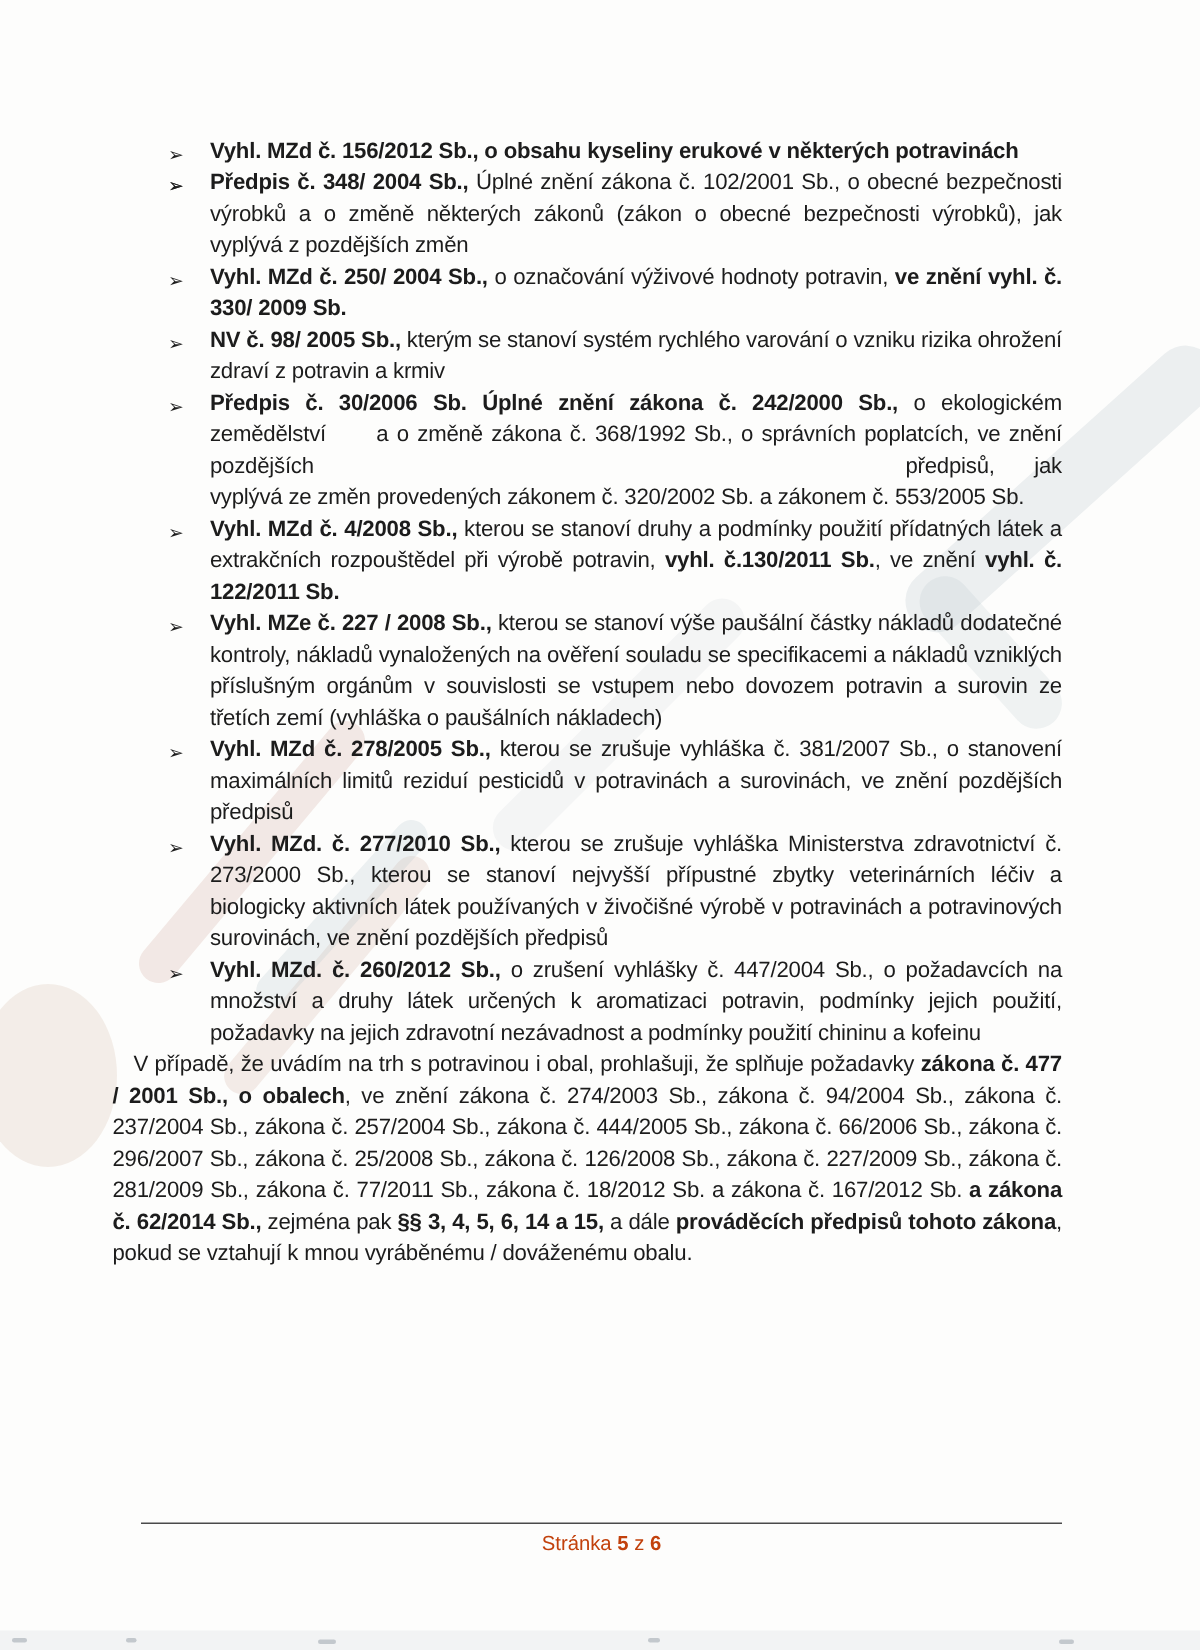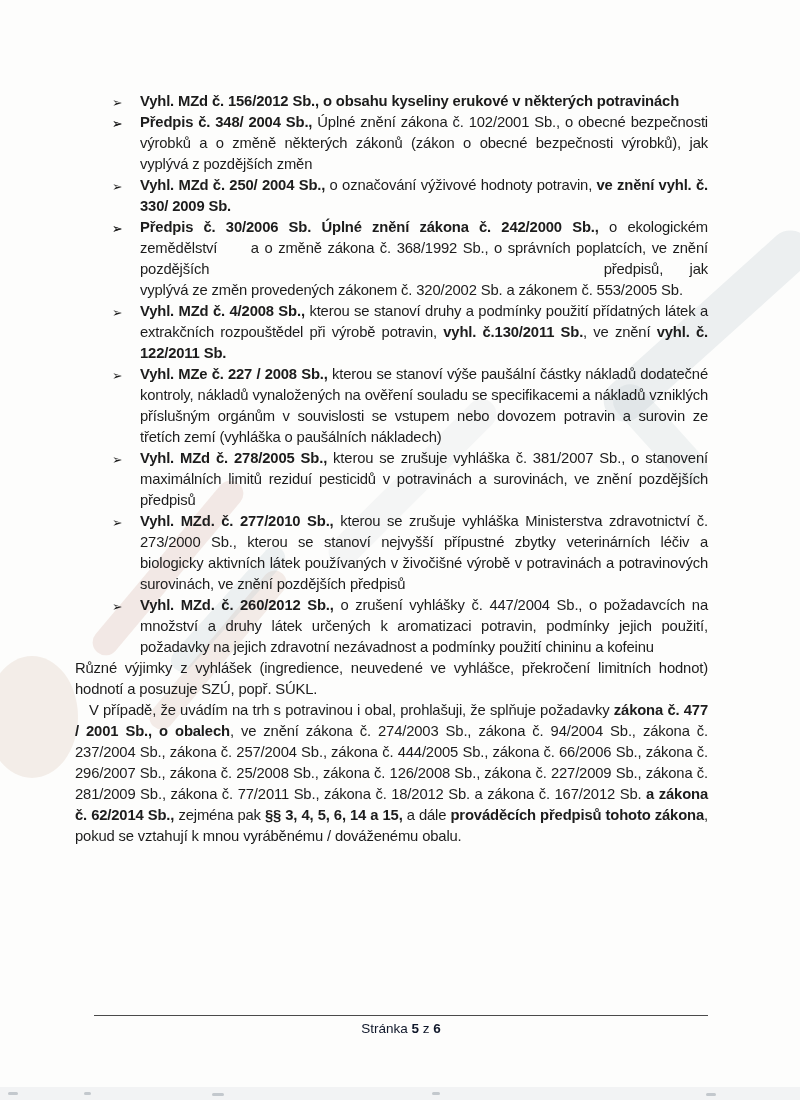--- a/index.html
+++ b/index.html
@@ -35,21 +35,21 @@
   .footer{
     position:absolute;
     left:94px;right:92px;top:1015px;
     border-top:1px solid #4a4a4a;
     z-index:2;
   }
   .footer-text{
     text-align:center;
     font-size:13.5px;
     padding-top:5px;
-    color:#0f172a;
+    color:#c2410c;
   }
   
   .wm{position:absolute;z-index:1;pointer-events:none;}
   .wm-swoosh-1{left:575px;top:305px;width:265px;height:42px;border-radius:24px;background:rgba(170,184,193,0.20);transform:rotate(-42deg);}
   .wm-swoosh-2{left:598px;top:418px;width:125px;height:34px;border-radius:20px;background:rgba(170,184,193,0.16);transform:rotate(48deg);}
   .wm-mid{left:300px;top:468px;width:225px;height:30px;border-radius:18px;background:rgba(180,192,200,0.12);transform:rotate(-45deg);}
   .wm-stroke-1{left:58px;top:555px;width:220px;height:26px;border-radius:14px;background:rgba(214,178,168,0.28);transform:rotate(-50deg);}
   .wm-stroke-2{left:118px;top:638px;width:200px;height:24px;border-radius:14px;background:rgba(214,178,168,0.24);transform:rotate(-50deg);}
   .wm-stroke-3{left:148px;top:598px;width:160px;height:22px;border-radius:12px;background:rgba(168,188,200,0.20);transform:rotate(-48deg);}
   .wm-blob{left:-14px;top:656px;width:92px;height:122px;border-radius:50%;background:rgba(225,205,190,0.32);}
@@ -79,30 +79,29 @@
   <div class="speck speck3"></div>
   <div class="speck speck4"></div>
   <div class="speck speck5"></div>
 
   <div class="content">
     <div>
         <div class="item"><span class="marker">➢</span><span><b>Vyhl. MZd č. 156/2012 Sb., o obsahu kyseliny erukové v některých potravinách</b></span></div>
         <div class="item"><span class="marker">➢</span></div>
         <div class="item"><span class="marker">➢</span><span><b>Předpis č. 348/ 2004 Sb.,</b><span> Úplné znění zákona č. 102/2001 Sb., o obecné bezpečnosti výrobků a o změně některých zákonů (zákon o obecné bezpečnosti výrobků), jak vyplývá z pozdějších změn</span></span></div>
         <div class="item"><span class="marker">➢</span><span><b>Vyhl. MZd č. 250/ 2004 Sb.,</b><span> o označování výživové hodnoty potravin, </span><b>ve znění vyhl. č. 330/ 2009 Sb.</b></span></div>
-        <div class="item"><span class="marker">➢</span></div>
+        <div class="item"><span class="marker">➢</span><span><b>NV č. 98/ 2005 Sb.,</b><span> kterým se stanoví systém rychlého varování o vzniku rizika ohrožení zdraví z potravin a krmiv</span></span></div>
         <div class="item"><span class="marker">➢</span><span><b>Předpis č. 30/2006 Sb. Úplné znění zákona č. 242/2000 Sb.,</b><span> o ekologickém zemědělství&nbsp;&nbsp;&nbsp;&nbsp;&nbsp; a o změně zákona č. 368/1992 Sb., o správních poplatcích, ve znění pozdějších</span><span class="jgap"></span><span> předpisů, jak vyplývá ze změn provedených zákonem č. 320/2002 Sb. a zákonem č. 553/2005 Sb.</span></span></div>
         <div class="item"><span class="marker">➢</span><span><b>Vyhl. MZd č. 4/2008 Sb.,</b><span> kterou se stanoví druhy a podmínky použití přídatných látek a extrakčních rozpouštědel při výrobě potravin, </span><b>vyhl. č.130/2011 Sb.</b><span>, ve znění </span><b>vyhl. č. 122/2011 Sb.</b></span></div>
         <div class="item"><span class="marker">➢</span><span><b>Vyhl. MZe č. 227 / 2008 Sb.,</b><span> kterou se stanoví výše paušální částky nákladů dodatečné kontroly, nákladů vynaložených na ověření souladu se specifikacemi a nákladů vzniklých příslušným orgánům v souvislosti se vstupem nebo dovozem potravin a surovin ze třetích zemí (vyhláška o paušálních nákladech)</span></span></div>
         <div class="item"><span class="marker">➢</span><span><b>Vyhl. MZd č. 278/2005 Sb.,</b><span> kterou se zrušuje vyhláška č. 381/2007 Sb., o stanovení maximálních limitů reziduí pesticidů v potravinách a surovinách, ve znění pozdějších předpisů</span></span></div>
         <div class="item"><span class="marker">➢</span><span><b>Vyhl. MZd. č. 277/2010 Sb.,</b><span> kterou se zrušuje vyhláška Ministerstva zdravotnictví č. 273/2000 Sb., kterou se stanoví nejvyšší přípustné zbytky veterinárních léčiv a biologicky aktivních látek používaných v živočišné výrobě v potravinách a potravinových surovinách, ve znění pozdějších předpisů</span></span></div>
         <div class="item"><span class="marker">➢</span><span><b>Vyhl. MZd. č. 260/2012 Sb.,</b><span> o zrušení vyhlášky č. 447/2004 Sb., o požadavcích na množství a druhy látek určených k aromatizaci potravin, podmínky jejich použití, požadavky na jejich zdravotní nezávadnost a podmínky použití chininu a kofeinu</span></span></div>
       </div>
     <div>
-        <div class="para"><span>Různé výjimky z vyhlášek (ingredience, neuvedené ve vyhlášce, překročení limitních hodnot) hodnotí a posuzuje SZÚ, popř. SÚKL.</span></div>
         <div class="para indent"><span>V případě, že uvádím na trh s potravinou i obal, prohlašuji, že splňuje požadavky </span><b>zákona č. 477 / 2001 Sb., o obalech</b><span>, ve znění zákona č. 274/2003 Sb., zákona č. 94/2004 Sb., zákona č. 237/2004 Sb., zákona č. 257/2004 Sb., zákona č. 444/2005 Sb., zákona č. 66/2006 Sb., zákona č. 296/2007 Sb., zákona č. 25/2008 Sb., zákona č. 126/2008 Sb., zákona č. 227/2009 Sb., zákona č. 281/2009 Sb., zákona č. 77/2011 Sb., zákona č. 18/2012 Sb. a zákona č. 167/2012 Sb. </span><b>a zákona č. 62/2014 Sb.,</b><span> zejména pak </span><b>§§ 3, 4, 5, 6, 14 a 15,</b><span> a dále </span><b>prováděcích předpisů tohoto zákona</b><span>, pokud se vztahují k mnou vyráběnému / dováženému obalu.</span></div>
       </div>
   </div>
 
   <div class="footer">
     <div class="footer-text"><span>Stránka </span><b>5</b><span> z </span><b>6</b></div>
   </div>
 
 </div>
 

